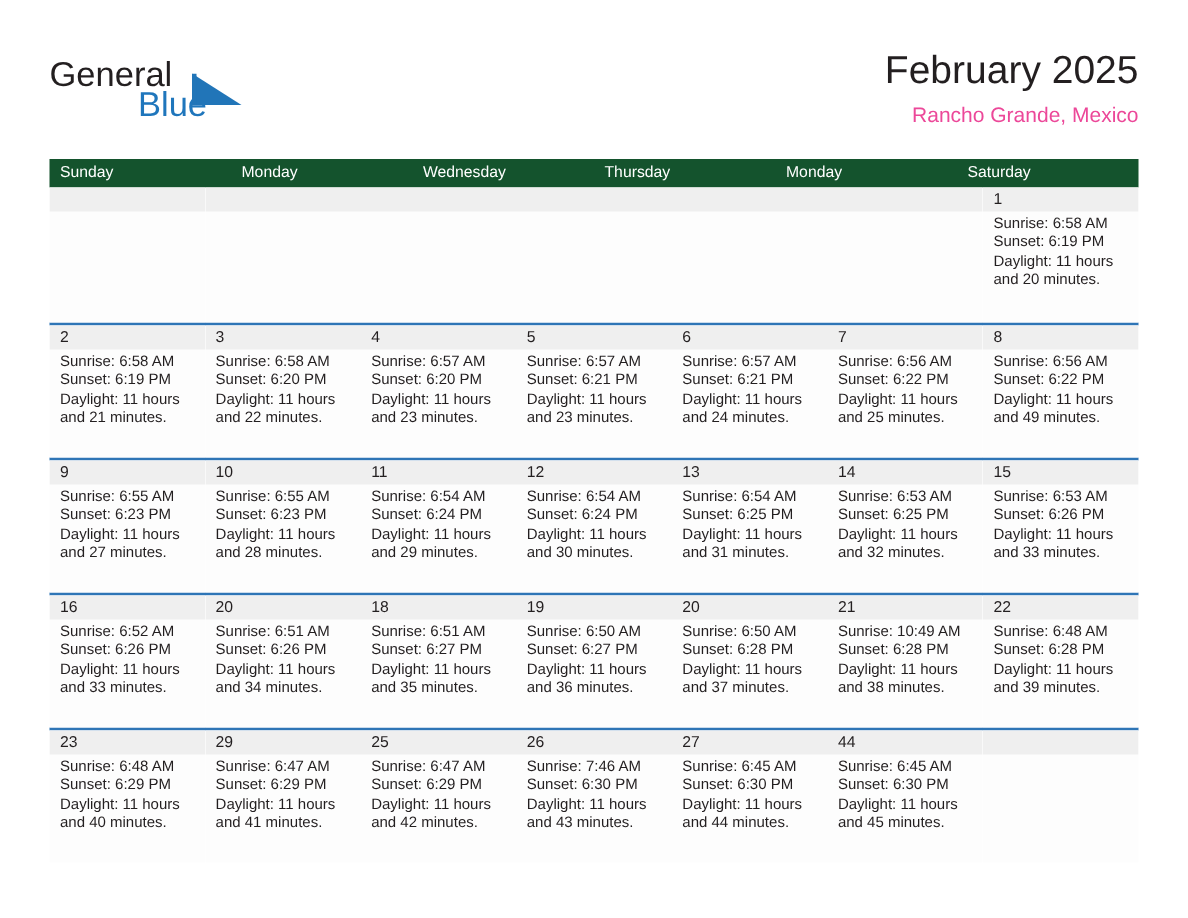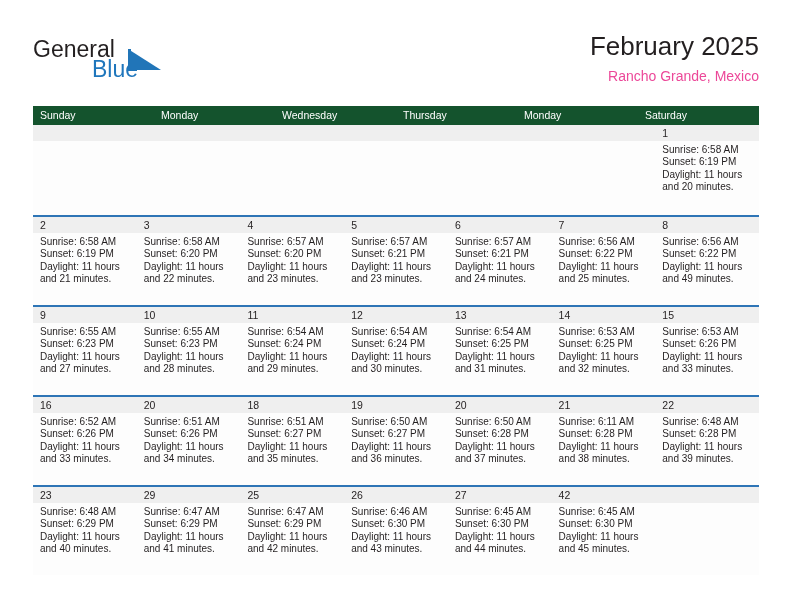--- a/index.html
+++ b/index.html
@@ -377,21 +377,21 @@
             <div class="day-info">
               <div>Sunrise: 6:50 AM</div>
               <div>Sunset: 6:28 PM</div>
               <div>Daylight: 11 hours</div>
               <div>and 37 minutes.</div>
             </div>
           </div>
           <div class="day">
             <div class="day-num-band">21</div>
             <div class="day-info">
-              <div>Sunrise: 6:11 AM</div>
+              <div>Sunrise: 10:49 AM</div>
               <div>Sunset: 6:28 PM</div>
               <div>Daylight: 11 hours</div>
               <div>and 38 minutes.</div>
             </div>
           </div>
           <div class="day">
             <div class="day-num-band">22</div>
             <div class="day-info">
               <div>Sunrise: 6:48 AM</div>
               <div>Sunset: 6:28 PM</div>
@@ -424,37 +424,37 @@
             <div class="day-info">
               <div>Sunrise: 6:47 AM</div>
               <div>Sunset: 6:29 PM</div>
               <div>Daylight: 11 hours</div>
               <div>and 42 minutes.</div>
             </div>
           </div>
           <div class="day">
             <div class="day-num-band">26</div>
             <div class="day-info">
-              <div>Sunrise: 6:46 AM</div>
+              <div>Sunrise: 7:46 AM</div>
               <div>Sunset: 6:30 PM</div>
               <div>Daylight: 11 hours</div>
               <div>and 43 minutes.</div>
             </div>
           </div>
           <div class="day">
             <div class="day-num-band">27</div>
             <div class="day-info">
               <div>Sunrise: 6:45 AM</div>
               <div>Sunset: 6:30 PM</div>
               <div>Daylight: 11 hours</div>
               <div>and 44 minutes.</div>
             </div>
           </div>
           <div class="day">
-            <div class="day-num-band">42</div>
+            <div class="day-num-band">44</div>
             <div class="day-info">
               <div>Sunrise: 6:45 AM</div>
               <div>Sunset: 6:30 PM</div>
               <div>Daylight: 11 hours</div>
               <div>and 45 minutes.</div>
             </div>
           </div>
           <div class="day empty">
             <div class="day-num-band"></div>
           </div>

